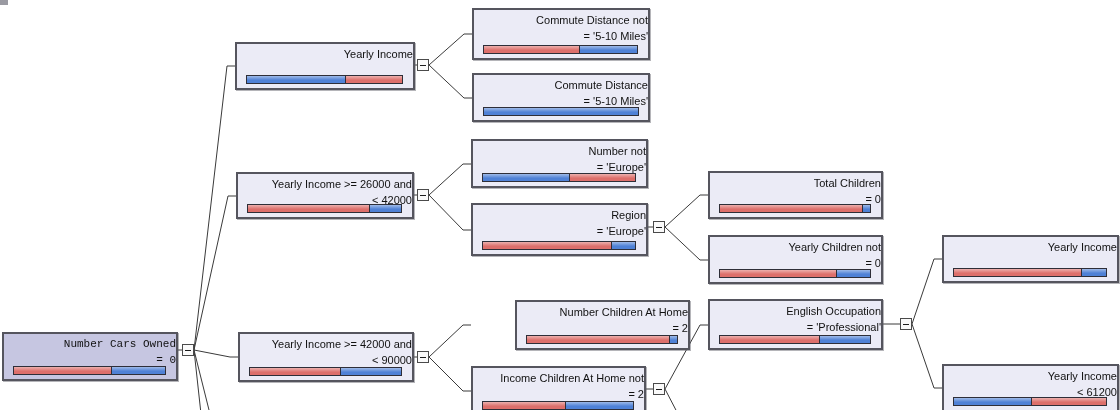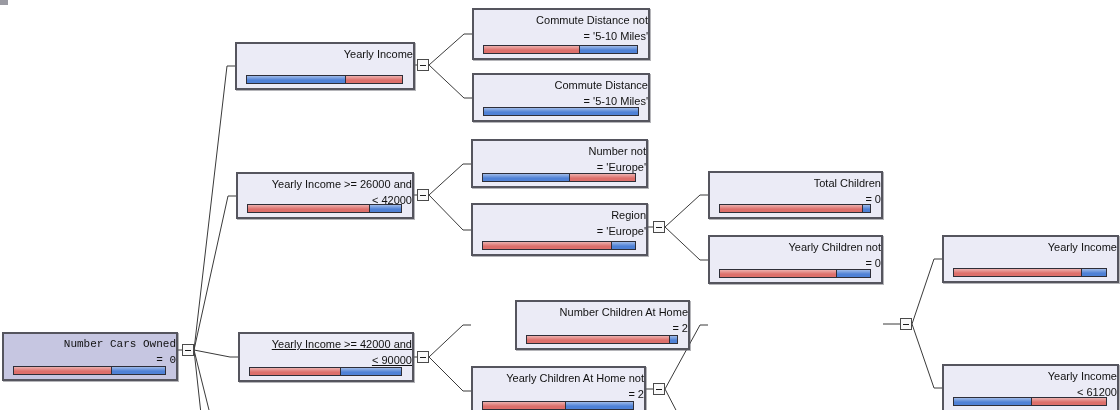--- a/index.html
+++ b/index.html
@@ -121,21 +121,21 @@
       <div class="nl1">Yearly Income &gt;= 26000 and</div>
       <div class="nl2">&lt; 42000</div>
       <div class="bar">
         <div class="seg red" style="width: 79%;"></div>
         <div class="seg blue" style="width: 21%;"></div>
       </div>
     </div>
     <div class="expander" style="left: 417px; top: 189px;">
       <div class="minus"></div>
     </div>
-    <div class="node" style="left: 238px; top: 332px; width: 176px; height: 50px; text-decoration: underline;">
+    <div class="node" style="left: 238px; top: 332px; width: 176px; height: 50px;">
       <div class="nl1">Yearly Income &gt;= 42000 and</div>
       <div class="nl2">&lt; 90000</div>
       <div class="bar">
         <div class="seg red" style="width: 60%;"></div>
         <div class="seg blue" style="width: 40%;"></div>
       </div>
     </div>
     <div class="expander" style="left: 417px; top: 351px;">
       <div class="minus"></div>
     </div>
@@ -175,21 +175,21 @@
     </div>
     <div class="node" style="left: 471px; top: 300px; width: 175px; height: 50px; margin-left: 44px;">
       <div class="nl1">Number Children At Home</div>
       <div class="nl2">= 2</div>
       <div class="bar">
         <div class="seg red" style="width: 94%;"></div>
         <div class="seg blue" style="width: 6%;"></div>
       </div>
     </div>
     <div class="node" style="left: 471px; top: 366px; width: 175px; height: 50px;">
-      <div class="nl1">Yearly Children At Home not</div>
+      <div class="nl1">Income Children At Home not</div>
       <div class="nl2">= 2</div>
       <div class="bar">
         <div class="seg red" style="width: 55%;"></div>
         <div class="seg blue" style="width: 45%;"></div>
       </div>
     </div>
     <div class="expander" style="left: 653px; top: 383px;">
       <div class="minus"></div>
     </div>
     <div class="node" style="left: 708px; top: 171px; width: 175px; height: 48px;">
@@ -201,20 +201,28 @@
       </div>
     </div>
     <div class="node" style="left: 708px; top: 235px; width: 175px; height: 49px;">
       <div class="nl1">Yearly Children not</div>
       <div class="nl2">= 0</div>
       <div class="bar">
         <div class="seg red" style="width: 77%;"></div>
         <div class="seg blue" style="width: 23%;"></div>
       </div>
     </div>
+    <div class="node" style="left: 708px; top: 299px; width: 175px; height: 51px;">
+      <div class="nl1">English Occupation</div>
+      <div class="nl2">= 'Professional'</div>
+      <div class="bar">
+        <div class="seg red" style="width: 66%;"></div>
+        <div class="seg blue" style="width: 34%;"></div>
+      </div>
+    </div>
     <div class="expander" style="left: 900px; top: 318px;">
       <div class="minus"></div>
     </div>
     <div class="node" style="left: 942px; top: 235px; width: 177px; height: 48px;">
       <div class="nl1">Yearly Income</div>
       <div class="bar">
         <div class="seg red" style="width: 83%;"></div>
         <div class="seg blue" style="width: 17%;"></div>
       </div>
     </div>

